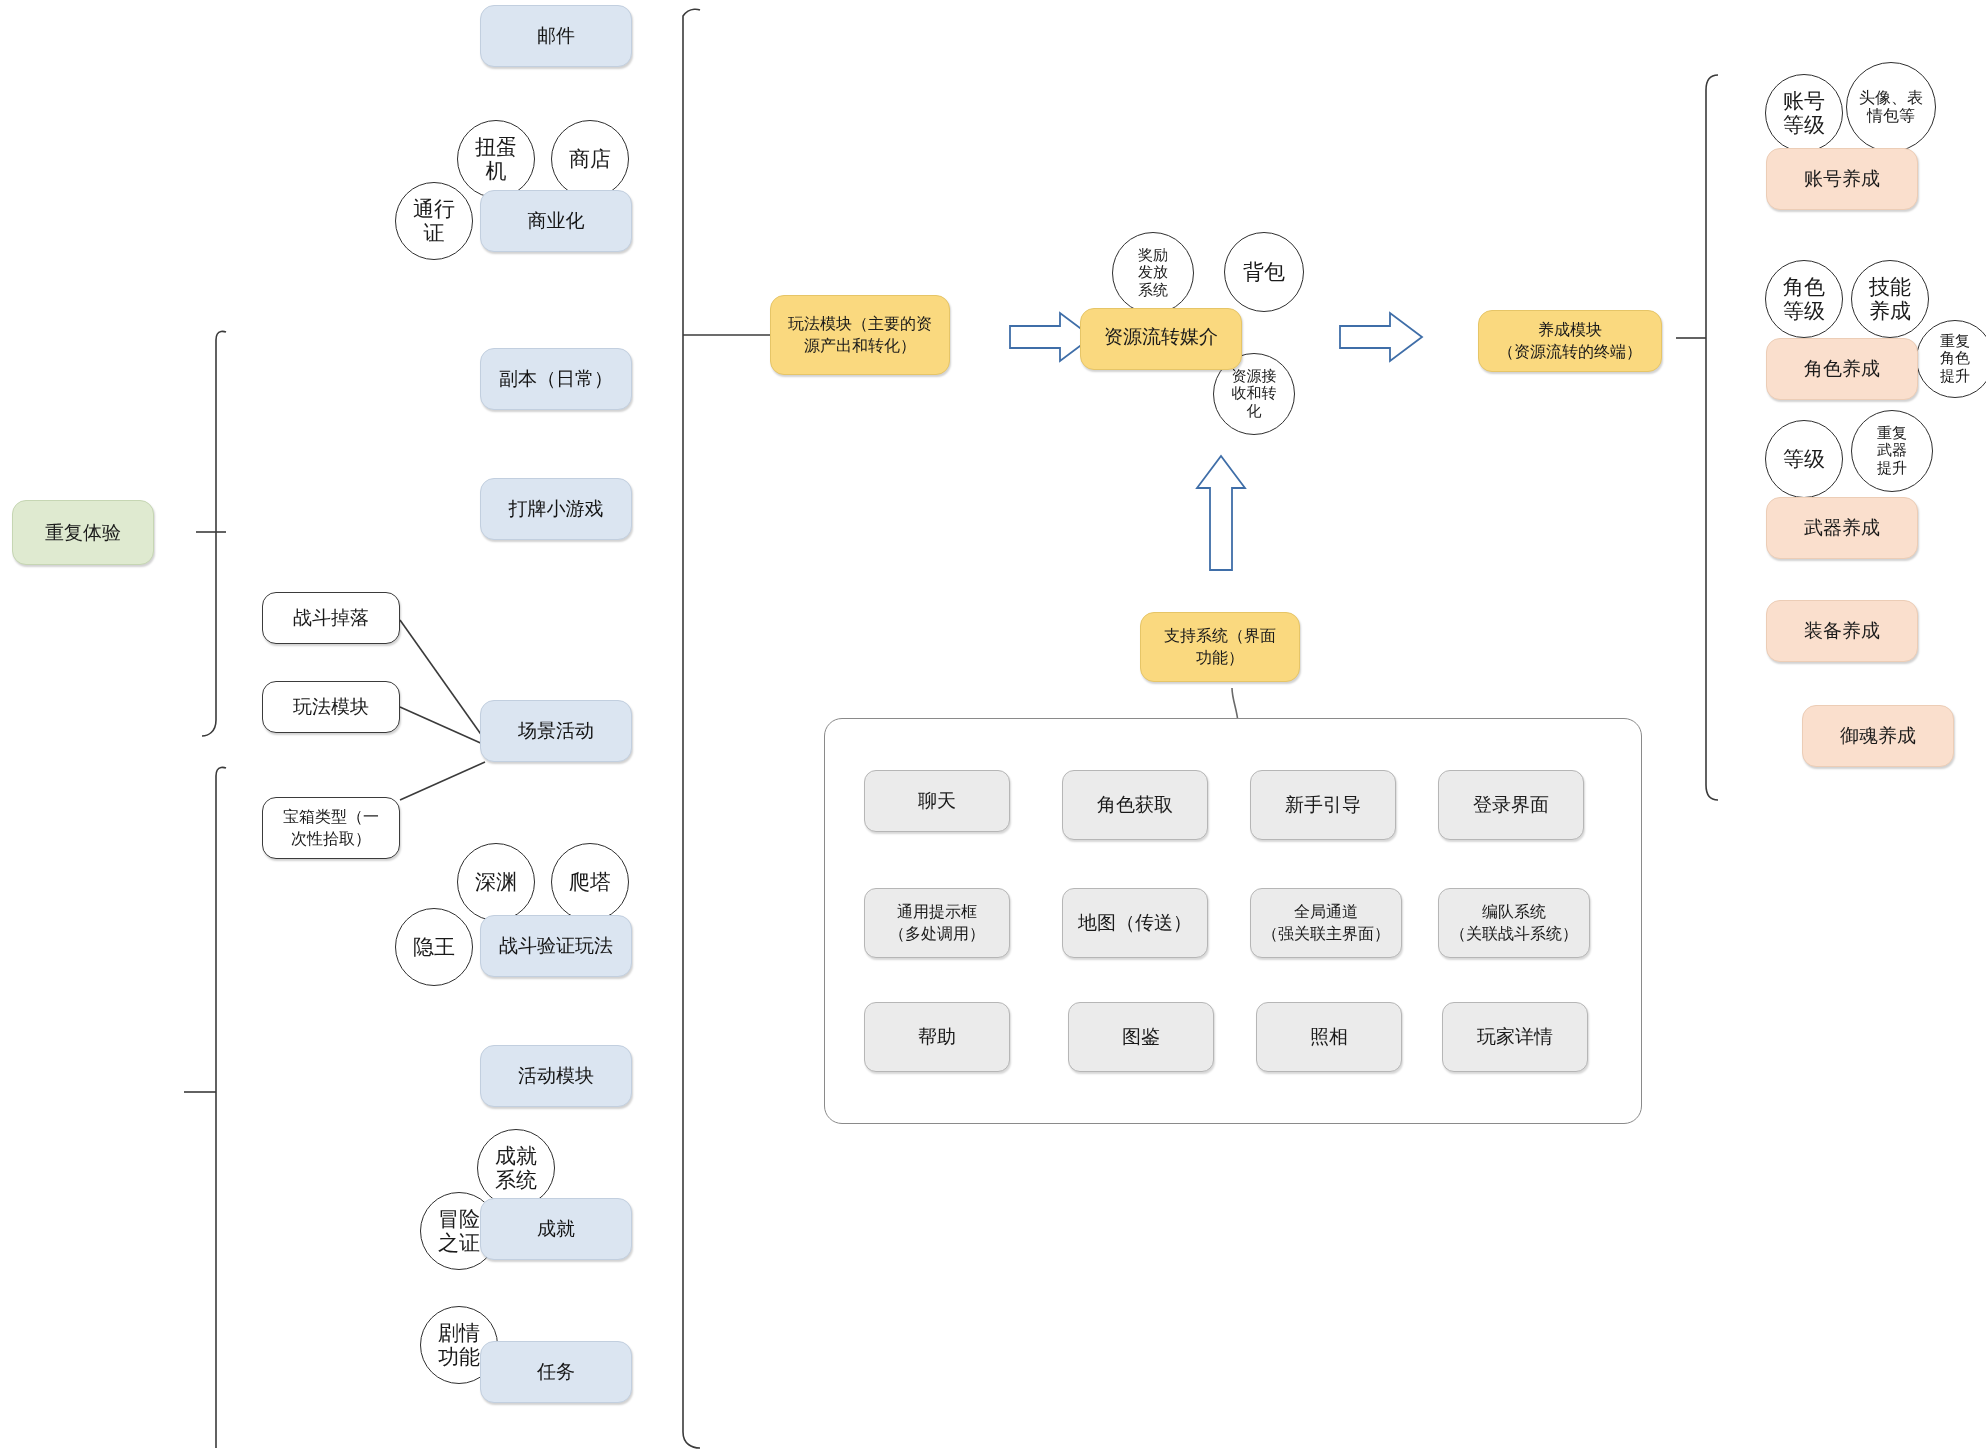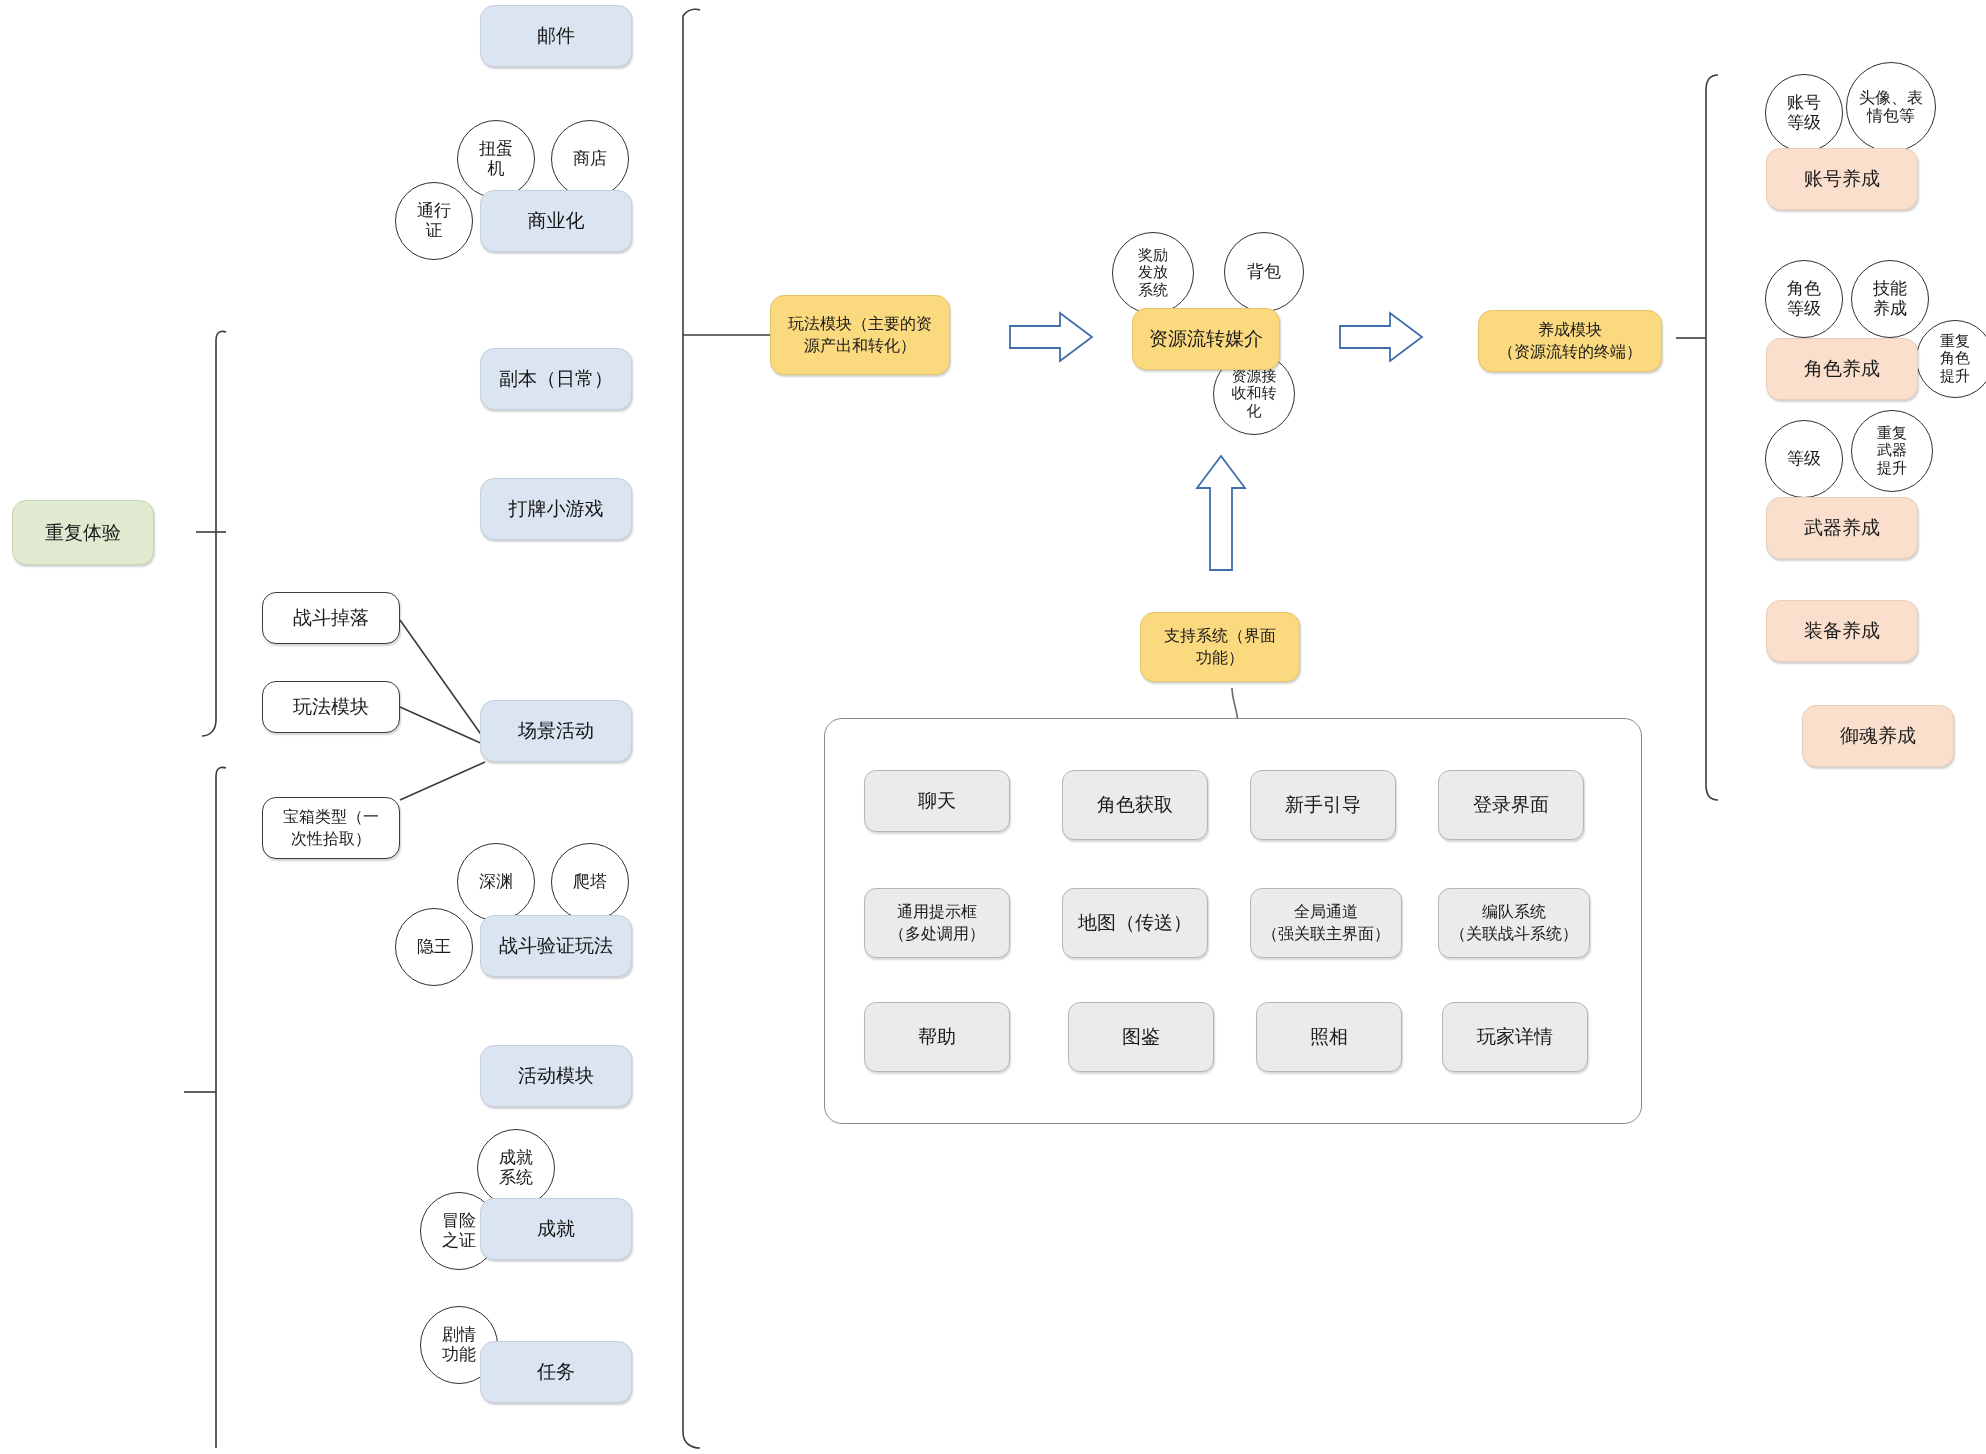--- a/index.html
+++ b/index.html
@@ -79,21 +79,21 @@
   .circle{
     position:absolute;
     box-sizing:border-box;
     background:#ffffff;
     border:1px solid #2e2e2e;
     border-radius:50%;
     display:flex;align-items:center;justify-content:center;
     text-align:center;
     white-space:pre-line;
     line-height:1.15;
-    font-size:17px;
+    font-size:21px;
     z-index:2;
   }
   .panel{
     position:absolute;
     background:#ffffff;
     border:1px solid #8a8a8a;
     border-radius:18px;
     z-index:1;
   }
   .small{font-size:16px;}
@@ -169,21 +169,21 @@
   <div class="circle" style="left:420px;top:1192px;width:78px;height:78px;">冒险
 之证</div>
 
   <div class="node blue" style="left:480px;top:1341px;width:152px;height:62px;">任务</div>
   <div class="circle" style="left:420px;top:1306px;width:78px;height:78px;">剧情
 功能</div>
 
   <div class="node yellow small" style="left:770px;top:295px;width:180px;height:80px;">玩法模块（主要的资
 源产出和转化）</div>
 
-  <div class="node yellow" style="left:1132px;top:308px;width:148px;height:62px;">资源流转媒介</div>
+  <div class="node yellow" style="left:1080px;top:308px;width:162px;height:62px;font-family:Liberation Mono, monospace;">资源流转媒介</div>
   <div class="circle tiny" style="left:1112px;top:232px;width:82px;height:82px;">奖励
 发放
 系统</div>
   <div class="circle" style="left:1224px;top:232px;width:80px;height:80px;">背包</div>
   <div class="circle tiny" style="left:1213px;top:353px;width:82px;height:82px;">资源接
 收和转
 化</div>
 
   <div class="node yellow small" style="left:1478px;top:310px;width:184px;height:62px;">养成模块
 （资源流转的终端）</div>

